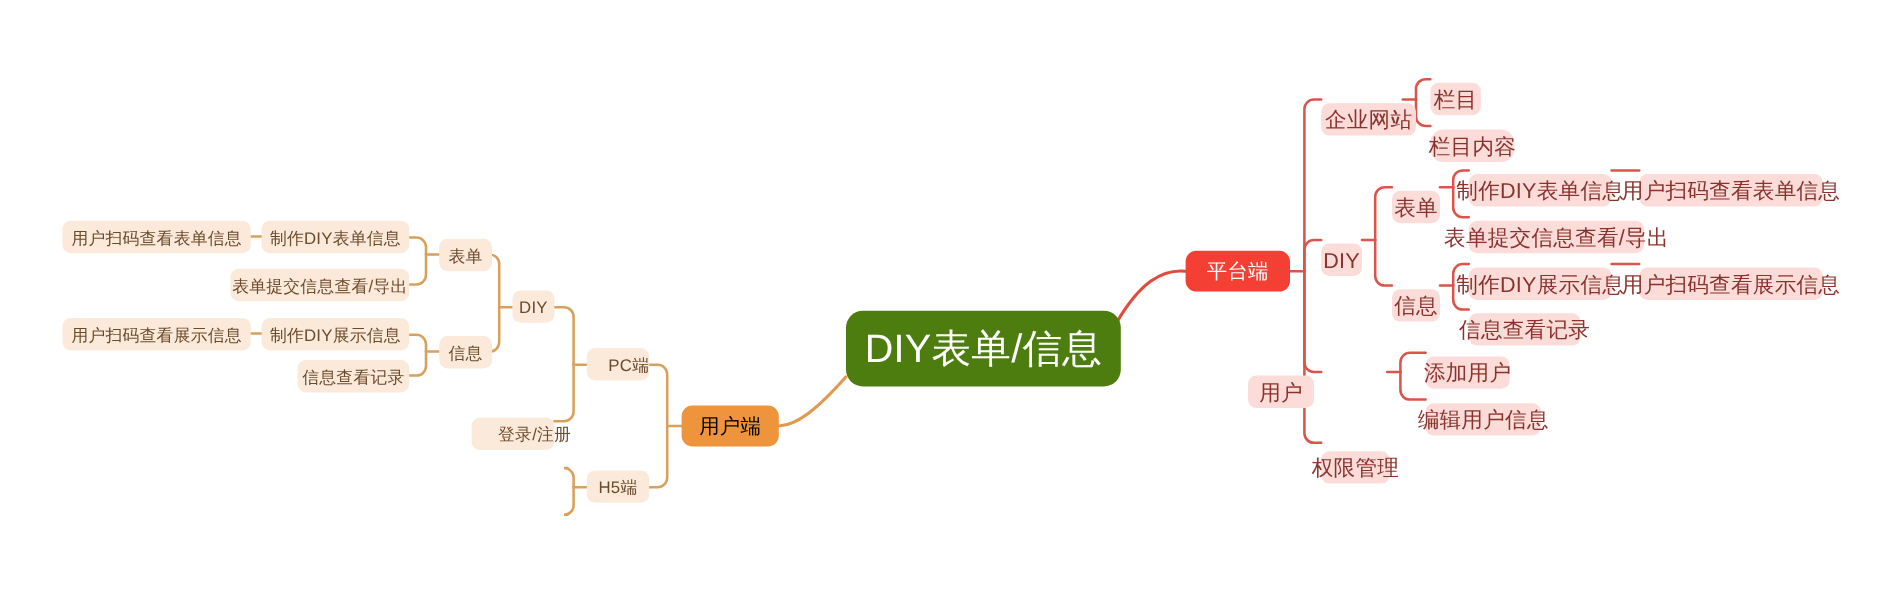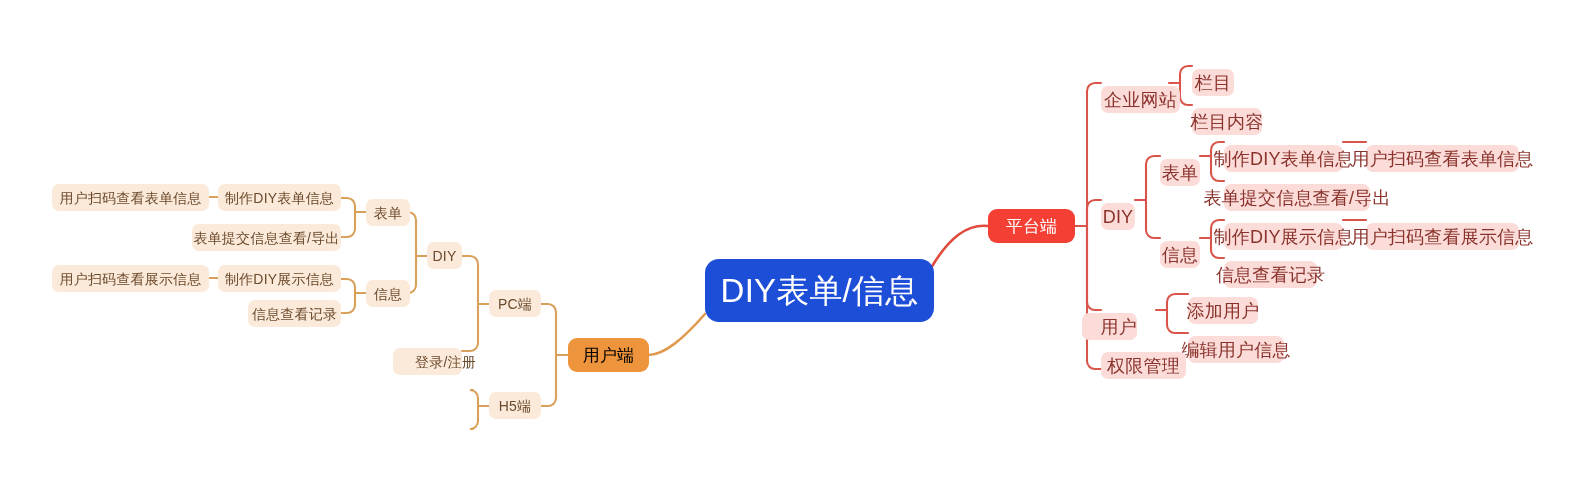--- a/index.html
+++ b/index.html
@@ -17,21 +17,21 @@
     box-sizing:border-box;
     display:flex;align-items:center;justify-content:center;
     white-space:nowrap;
     border-radius:7px;
     line-height:1;
     letter-spacing:.2px;
   }
 
   
   .n-root{
-    background:#1d4ed8;
+    background:#4d7c0f;
     color:#ffffff;
     font-size:33px;
     border-radius:14px;
     font-weight:400;
   }
   
   .n-orange{
     background:#ed943c;
     color:#000000;
     font-size:17px;
@@ -131,21 +131,21 @@
   </svg>
 
   <div class="node n-root" style="left:705px;top:259px;width:229px;height:63px;">
     <span>DIY表单/信息</span>
   </div>
 
   <div class="node n-orange" style="left:568px;top:338px;width:81px;height:34px;">
     <span>用户端</span>
   </div>
 
-  <div class="node n-peach" style="left:489px;top:290px;width:52px;height:27px;">
+  <div class="node n-peach" style="left:489px;top:290px;width:52px;height:27px;justify-content:flex-end;">
     <span>PC端</span>
   </div>
 
   <div class="node n-peach" style="left:489px;top:392px;width:52px;height:27px;text-align:center;">
     <span>H5端</span>
   </div>
 
   <div class="node n-peach" style="left:427px;top:242px;width:35px;height:27px;">
     <span>DIY</span>
   </div>
@@ -193,21 +193,21 @@
   </div>
 
   <div class="node n-pink" style="left:1101px;top:70px;width:79px;height:27px;justify-content:center;">
     <span>企业网站</span>
   </div>
 
   <div class="node n-pink" style="left:1192px;top:53px;width:42px;height:27px;">
     <span>栏目</span>
   </div>
 
-  <div class="node n-pink" style="left:1192px;top:92px;width:70px;height:27px;">
+  <div class="node n-pink" style="left:1192px;top:92px;width:70px;height:27px;border-radius:11px;">
     <span>栏目内容</span>
   </div>
 
   <div class="node n-pink" style="left:1101px;top:187px;width:34px;height:27px;">
     <span>DIY</span>
   </div>
 
   <div class="node n-pink" style="left:1160px;top:143px;width:40px;height:27px;">
     <span>表单</span>
   </div>
@@ -233,29 +233,29 @@
   </div>
 
   <div class="node n-pink" style="left:1224px;top:245px;width:93px;height:27px;">
     <span>信息查看记录</span>
   </div>
 
   <div class="node n-pink" style="left:1366px;top:207px;width:153px;height:27px;">
     <span>用户扫码查看展示信息</span>
   </div>
 
-  <div class="node n-pink" style="left:1082px;top:297px;width:55px;height:27px;justify-content:flex-end;">
+  <div class="node n-pink" style="left:1040px;top:297px;width:55px;height:27px;">
     <span>用户</span>
   </div>
 
   <div class="node n-pink" style="left:1188px;top:281px;width:70px;height:27px;">
     <span>添加用户</span>
   </div>
 
   <div class="node n-pink" style="left:1188px;top:320px;width:96px;height:27px;">
     <span>编辑用户信息</span>
   </div>
 
-  <div class="node n-pink" style="left:1101px;top:336px;width:85px;height:27px;">
+  <div class="node n-pink" style="left:1101px;top:360px;width:57px;height:27px;">
     <span>权限管理</span>
   </div>
 
 </div>
 
 </body></html>

